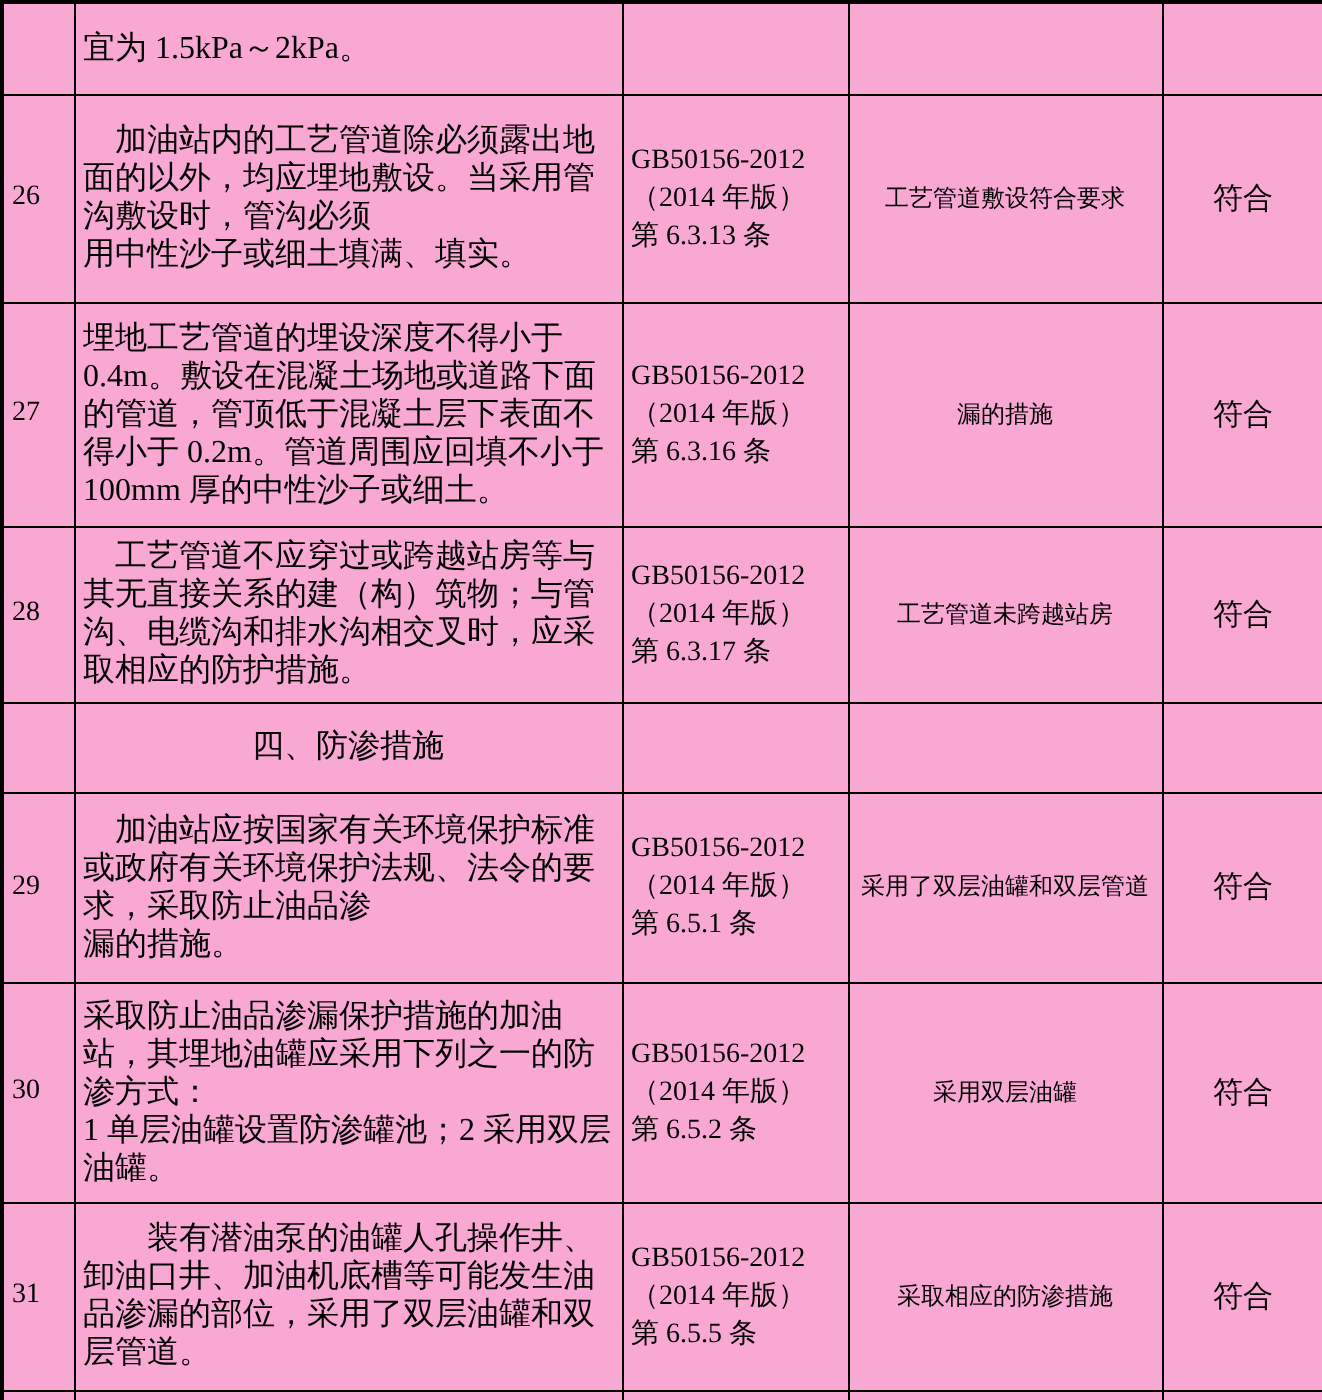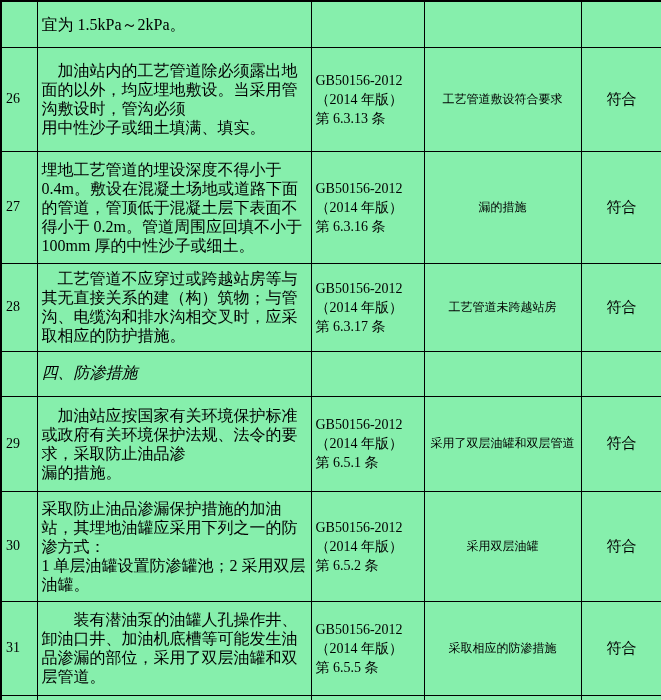--- a/index.html
+++ b/index.html
@@ -6,21 +6,21 @@
     margin: 0;
     padding: 0;
     background: #ffffff;
     font-family: "Liberation Serif", "DejaVu Serif", serif;
     color: #000000;
   }
   .page {
     width: 661px;
     height: 700px;
     overflow: hidden;
-    background: #86efac;
+    background: #f9a8d4;
     position: relative;
   }
   table.doc {
     border-collapse: collapse;
     table-layout: fixed;
     width: 661px;
     border-left: 2px solid #000;
     border-top: 2px solid #000;
   }
   table.doc td {
@@ -61,22 +61,22 @@
   td.finding {
     text-align: center;
     font-size: 12px;
     line-height: 19px;
   }
   td.result {
     text-align: center;
     font-size: 15px;
   }
   td.section {
+    text-align: center;
     font-size: 16px;
-    font-style: italic;
   }
   tr.cut td { border-bottom: none; }
 </style>
 </head>
 <body>
 
 <div class="page">
   <table class="doc">
     <colgroup>
       <col class="c-no">

